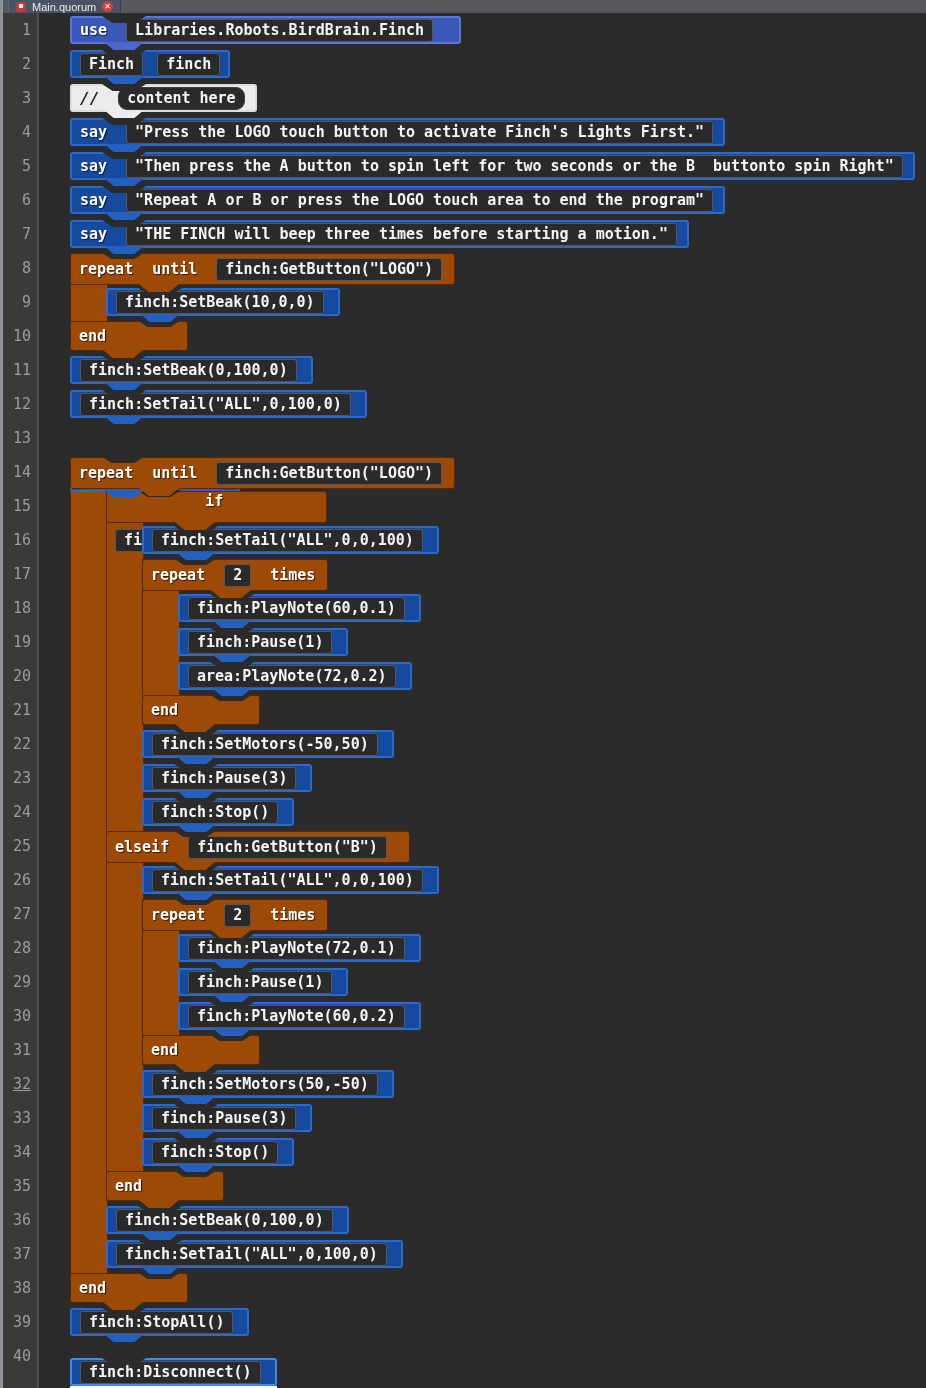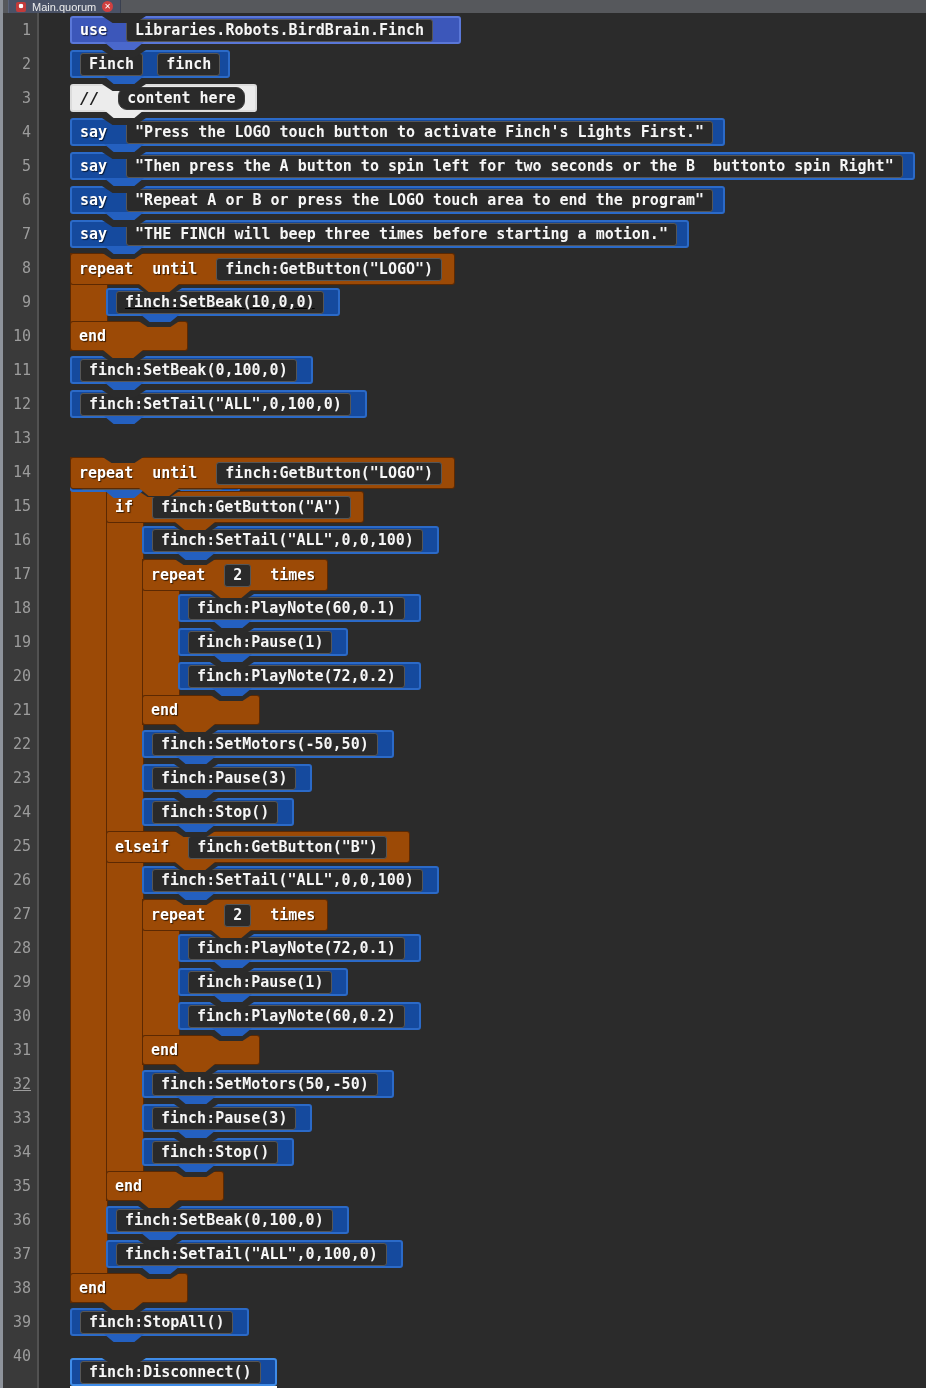--- a/index.html
+++ b/index.html
@@ -126,60 +126,60 @@
     </div>
     <div class="blk blue say" style="left: 70px; top: 220px;">
       <span class="kw">say</span>
       <span class="val">"THE FINCH will beep three times before starting a motion."</span>
     </div>
     <div class="blk orange chead" style="left: 70px; top: 253px;">
       <span class="kw">repeat</span>
       <span class="kw">until</span>
       <span class="val">finch:GetButton("LOGO")</span>
     </div>
-    <div class="blk blue stmt" style="left: 106px; top: 288px; text-decoration: underline;">
+    <div class="blk blue stmt" style="left: 106px; top: 288px;">
       <span class="val">finch:SetBeak(10,0,0)</span>
     </div>
     <div class="blk orange cfoot" style="left: 70px; top: 321px;">
       <span class="kw">end</span>
     </div>
     <div class="blk blue stmt" style="left: 70px; top: 356px;">
       <span class="val">finch:SetBeak(0,100,0)</span>
     </div>
     <div class="blk blue stmt" style="left: 70px; top: 390px;">
       <span class="val">finch:SetTail("ALL",0,100,0)</span>
     </div>
     <div class="blk blue stmt" style="left: 70px; top: 424px; margin-top: 40px;">
       <span class="val">finch:Pause(2)</span>
     </div>
     <div class="blk orange chead" style="left: 70px; top: 457px;">
       <span class="kw">repeat</span>
       <span class="kw">until</span>
       <span class="val">finch:GetButton("LOGO")</span>
     </div>
-    <div class="blk orange chead" style="left: 106px; top: 491px;">
+    <div class="blk orange chead" style="left: 106px; top: 491px; flex-direction: column;">
       <span class="kw">if</span>
       <span class="val">finch:GetButton("A")</span>
     </div>
     <div class="blk blue stmt" style="left: 142px; top: 526px;">
       <span class="val">finch:SetTail("ALL",0,0,100)</span>
     </div>
     <div class="blk orange chead" style="left: 142px; top: 559px;">
       <span class="kw">repeat</span>
       <span class="val">2</span>
       <span class="kw">times</span>
     </div>
     <div class="blk blue stmt" style="left: 178px; top: 594px;">
       <span class="val">finch:PlayNote(60,0.1)</span>
     </div>
     <div class="blk blue stmt" style="left: 178px; top: 628px;">
       <span class="val">finch:Pause(1)</span>
     </div>
     <div class="blk blue stmt" style="left: 178px; top: 662px;">
-      <span class="val">finch:PlayNote(72,0.2)</span>
+      <span class="val">area:PlayNote(72,0.2)</span>
     </div>
     <div class="blk orange cfoot" style="left: 142px; top: 695px;">
       <span class="kw">end</span>
     </div>
     <div class="blk blue stmt" style="left: 142px; top: 730px;">
       <span class="val">finch:SetMotors(-50,50)</span>
     </div>
     <div class="blk blue stmt" style="left: 142px; top: 764px;">
       <span class="val">finch:Pause(3)</span>
     </div>

